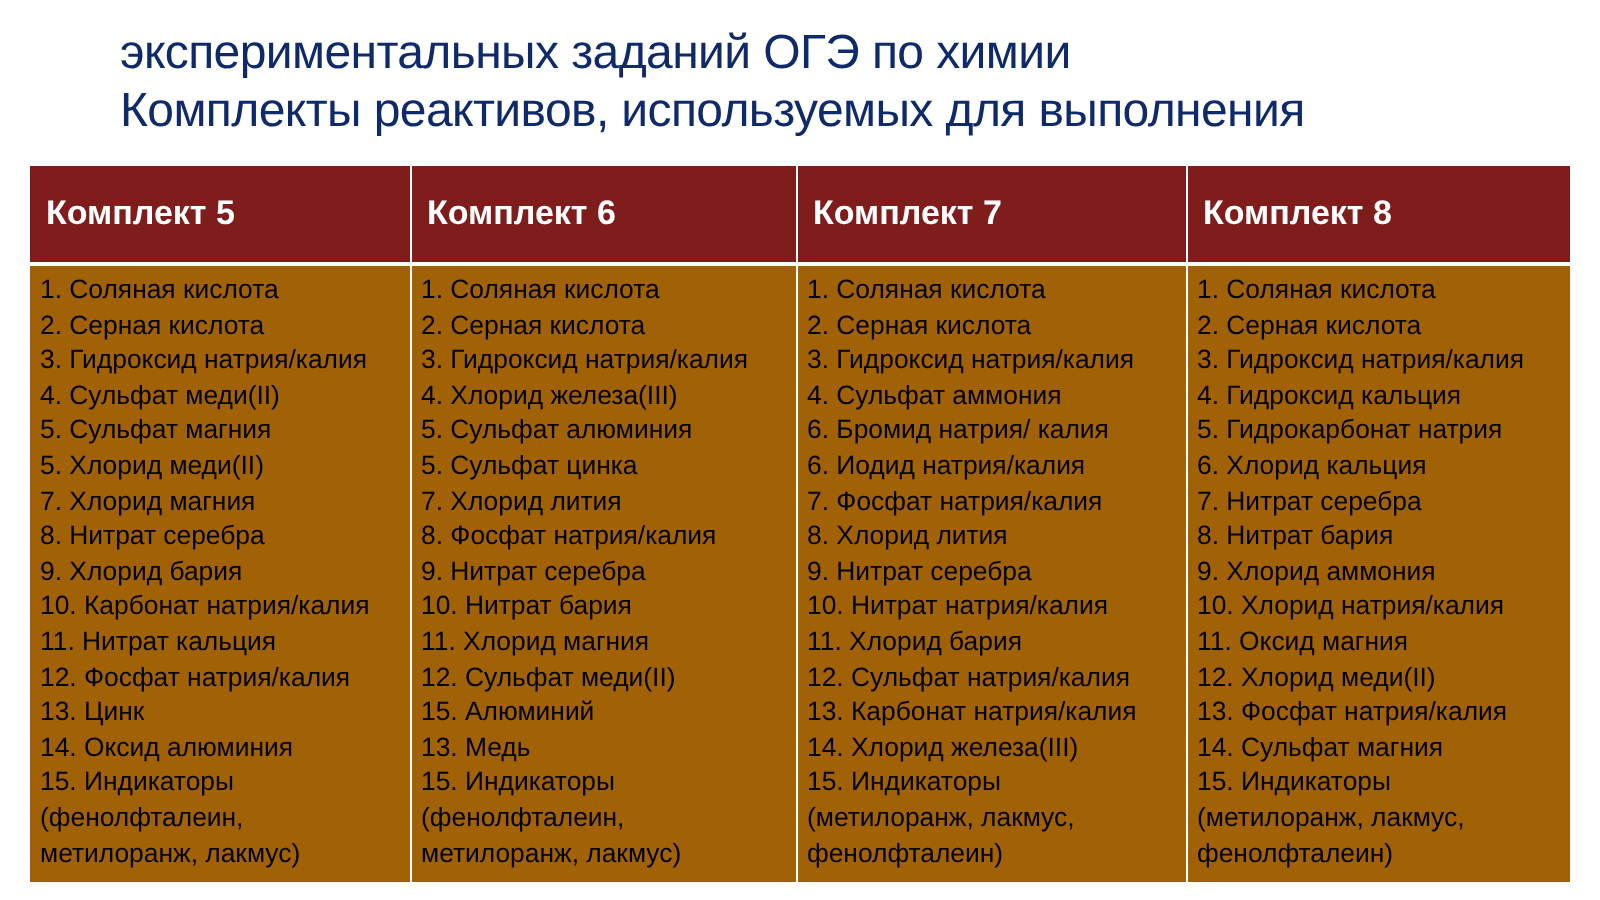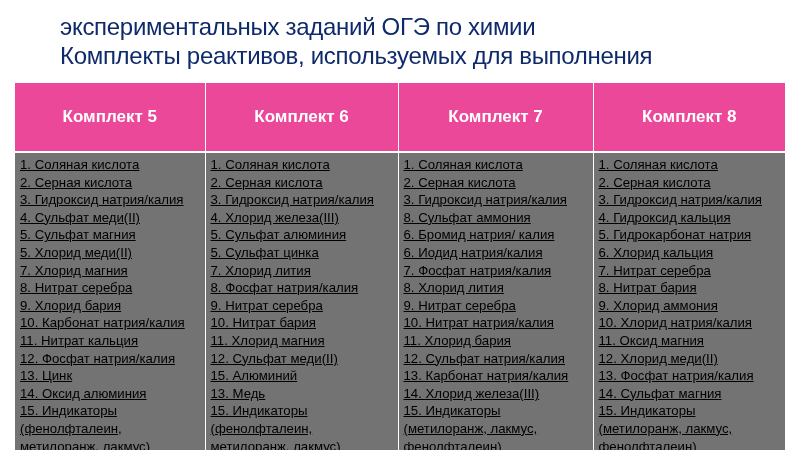--- a/index.html
+++ b/index.html
@@ -20,40 +20,39 @@
     }
     .title div { white-space: nowrap; }
     table.kits {
       position: absolute;
       left: 15px; top: 83px;
       width: 770px;
       border-collapse: collapse;
       table-layout: fixed;
     }
     table.kits th {
-      background: #ec4899;
+      background: #7f1d1d;
       color: #ffffff;
       font-weight: bold;
       font-size: 17px;
       height: 32px;
-      padding: 18px;
-      text-align: center;
+      padding: 8px;
+      text-align: left;
       border-right: 1px solid #ffffff;
       border-bottom: 2px solid #ffffff;
     }
     table.kits th:last-child { border-right: none; margin-left: 16px; }
     table.kits td {
-      background: #737373;
+      background: #a16207;
       vertical-align: top;
       padding: 3px 5px 6px 5px;
       border-right: 1px solid #ffffff;
       color: #000000;
       font-size: 13.2px;
       line-height: 17.6px;
-      text-decoration: underline;
     }
     table.kits td:last-child { border-right: none; }
     .item { white-space: nowrap; }
   </style>
 </head>
 <body>
 
 <div class="title">
   <div>экспериментальных заданий ОГЭ по химии</div>
   <div>Комплекты реактивов, используемых для выполнения</div>
@@ -111,21 +110,21 @@
           <div class="item">15. Алюминий</div>
           <div class="item">13. Медь</div>
           <div class="item">15. Индикаторы</div>
           <div class="item">(фенолфталеин,</div>
           <div class="item">метилоранж, лакмус)</div>
         </td>
       <td>
           <div class="item">1. Соляная кислота</div>
           <div class="item">2. Серная кислота</div>
           <div class="item">3. Гидроксид натрия/калия</div>
-          <div class="item">8. Сульфат аммония</div>
+          <div class="item">4. Сульфат аммония</div>
           <div class="item">6. Бромид натрия/ калия</div>
           <div class="item">6.  Иодид натрия/калия</div>
           <div class="item">7. Фосфат натрия/калия</div>
           <div class="item">8. Хлорид лития</div>
           <div class="item">9. Нитрат серебра</div>
           <div class="item">10. Нитрат натрия/калия</div>
           <div class="item">11. Хлорид бария</div>
           <div class="item">12. Сульфат натрия/калия</div>
           <div class="item">13. Карбонат натрия/калия</div>
           <div class="item">14. Хлорид железа(III)</div>

